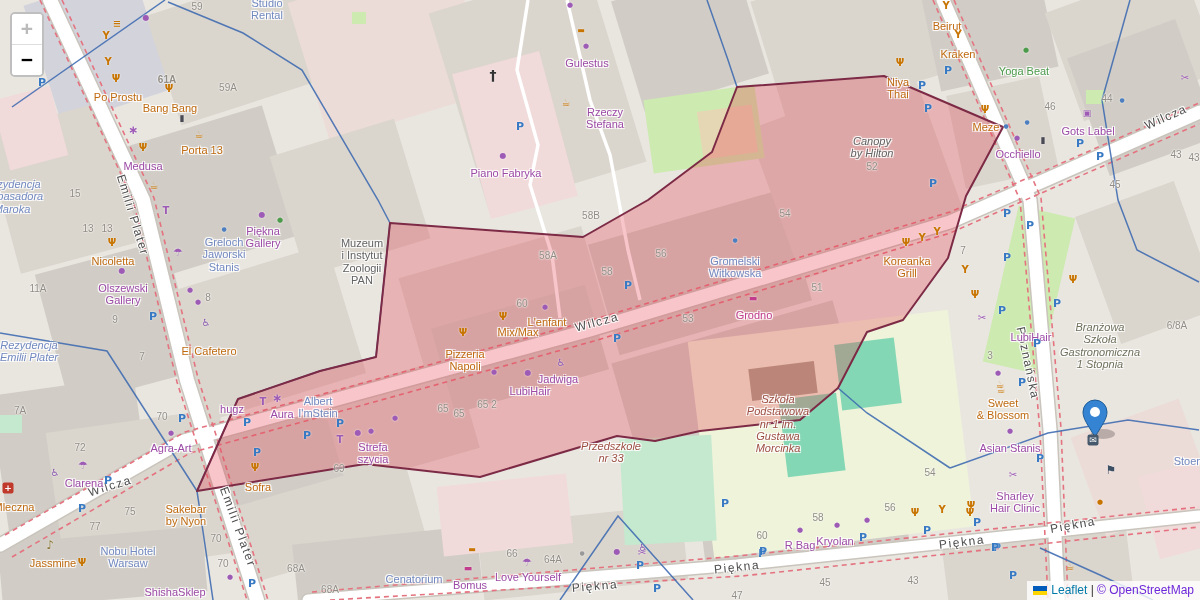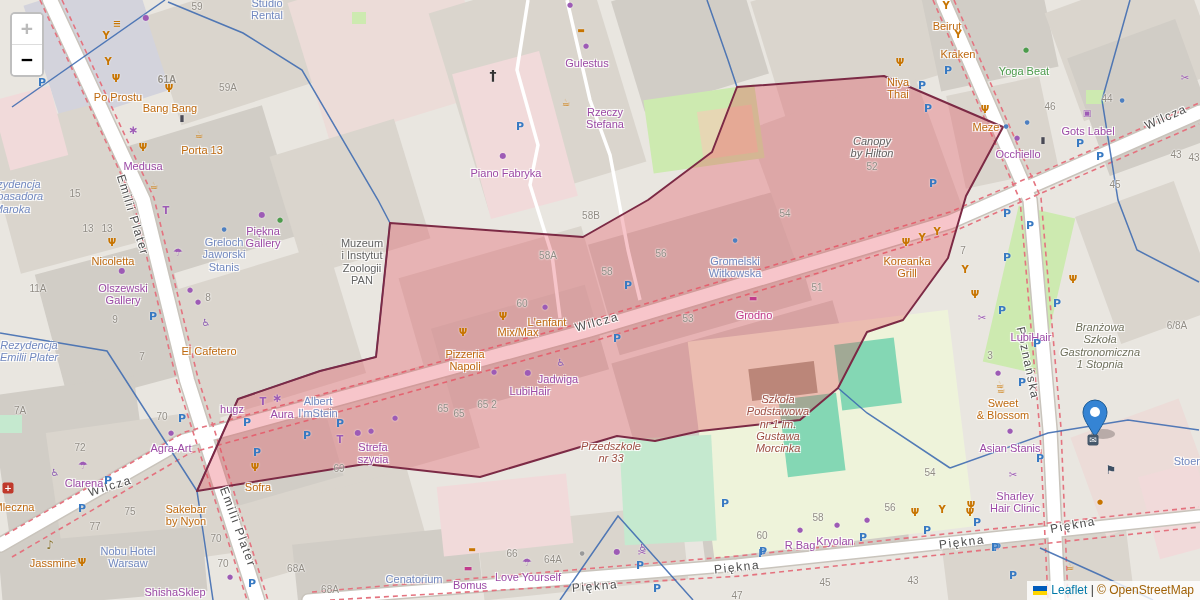--- a/index.html
+++ b/index.html
@@ -31,21 +31,21 @@
      border:2px solid rgba(0,0,0,.25);border-radius:5px;overflow:hidden;}
   #zoomctl a{display:block;width:30px;height:30px;text-align:center;
      font:bold 21px/30px "Liberation Sans",sans-serif;color:#000;background:#fff;
      text-decoration:none;cursor:pointer;}
   #zin{color:#bbb !important;border-bottom:1px solid #ddd;}
   
   #attr{position:absolute;right:0;bottom:0;z-index:20;background:rgba(255,255,255,.8);
      padding:2px 6px 3px 6px;font-size:12px;color:#333;}
   #attr a{text-decoration:none;cursor:pointer;}
   #leaflet-link{color:#0078A8;}
-  #osm-link{color:#a16207;}
+  #osm-link{color:#6d28d9;}
   #attr-flag{display:inline-block;width:14px;height:9px;margin-right:4px;vertical-align:-1px;}
   .sep{white-space:pre;color:#333;}
 </style>
 </head>
 <body>
 
 <div id="stage">
   <svg id="map-svg" width="1200" height="600" viewBox="0 0 1200 600">
       <rect x="0" y="0" width="1200" height="600" fill="#e9e6e0"></rect>
       <rect x="40" y="-15" width="115" height="125" fill="#d3d3dc" transform="rotate(-18 97.5 47.5)"></rect>

